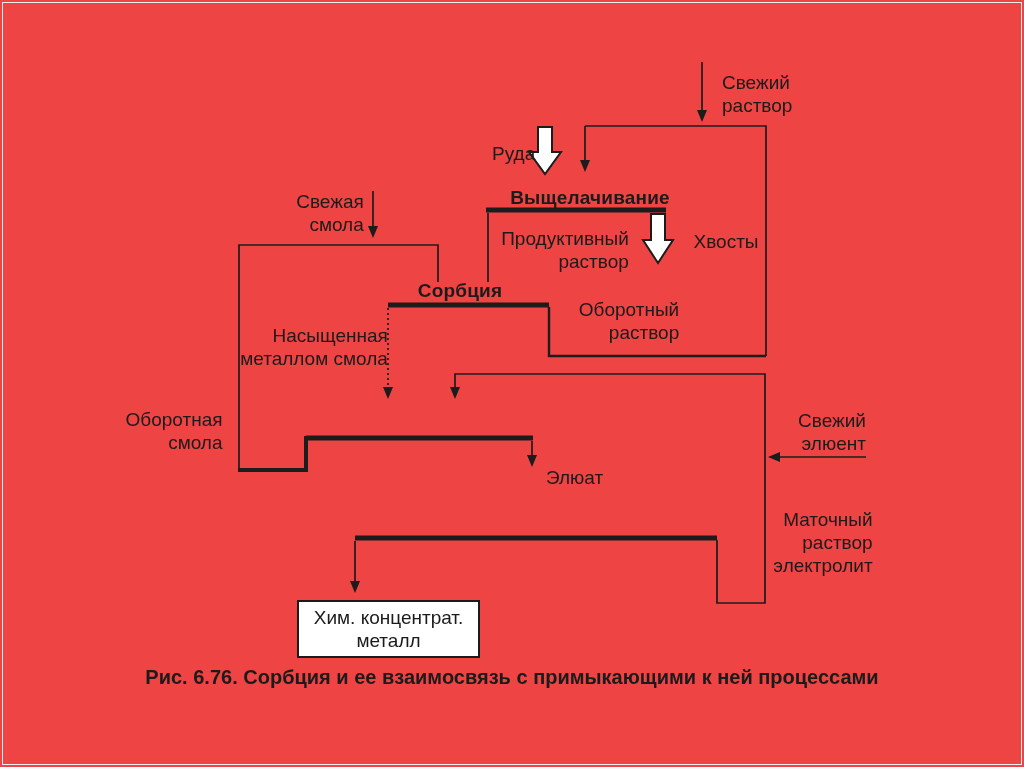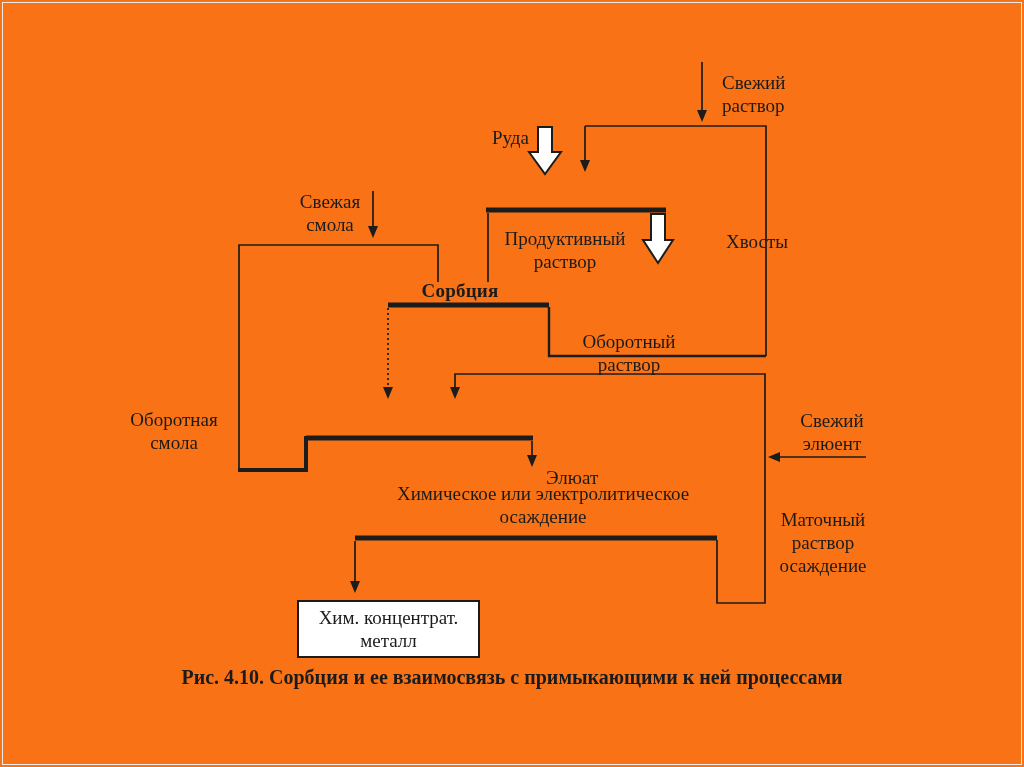--- a/index.html
+++ b/index.html
@@ -1,25 +1,25 @@
 <!DOCTYPE html>
 <html><head>
 <meta charset="utf-8">
 <style>
   html,body{margin:0;padding:0;background:#ffffff;}
   .page{
-    position:relative;width:1024px;height:767px;background:#f97316;overflow:hidden;
-    font-family:Liberation Serif, serif;color:#1b1b1b;
+    position:relative;width:1024px;height:767px;background:#ef4444;overflow:hidden;
+    font-family:Liberation Sans, sans-serif;color:#1b1b1b;
   }
   .frame{position:absolute;inset:2px;border:1px solid #ececec;pointer-events:none;}
   svg.wires{position:absolute;left:0;top:0;}
   svg.wires *{vector-effect:non-scaling-stroke;}
   .lbl{
     position:absolute;white-space:pre-line;font-size:19px;line-height:23px;
-    text-align:center;transform:translateX(-50%);
+    text-align:right;transform:translateX(-50%);
   }
   .lbl.left{transform:none;text-align:left;}
   .proc{font-weight:bold;letter-spacing:.2px;}
   .product-box{
     position:absolute;left:255px;top:600px;width:183px;height:58px;
     border:2px solid #1b1b1b;background:#fff;display:flex;align-items:center;justify-content:center;
     font-size:19px;line-height:23px;text-align:center;white-space:pre-line;box-sizing:border-box;margin-left:42px;
   }
   .caption{
     position:absolute;left:0;top:666px;width:1024px;text-align:center;
@@ -70,52 +70,53 @@
     <path d="M355,541 V583"></path>
     <polygon points="350,581 360,581 355,593" fill="#1c1c1c" stroke="none"></polygon>
 
     <path d="M866,457 H778"></path>
     <polygon points="780,452 780,462 768,457" fill="#1c1c1c" stroke="none"></polygon>
   </svg>
 
   <div class="lbl left" style="left:722px;top:71px;">Свежий
 раствор</div>
 
-  <div class="lbl left" style="left:492px;top:126px;">Руда</div>
+  <div class="lbl left" style="left:492px;top:142px;">Руда</div>
 
+  <div class="lbl proc" style="left:590px;top:186px;">Выщелачивание</div>
 
   <div class="lbl" style="left:565px;top:227px;">Продуктивный
 раствор</div>
 
-  <div class="lbl" style="left:726px;top:230px;margin-left:31px;">Хвосты</div>
+  <div class="lbl" style="left:726px;top:230px;">Хвосты</div>
 
-  <div class="lbl" style="left:629px;top:298px;margin-top:32px;">Оборотный
+  <div class="lbl" style="left:629px;top:298px;">Оборотный
 раствор</div>
 
   <div class="lbl" style="left:330px;top:190px;">Свежая
 смола</div>
 
   <div class="lbl proc" style="left:460px;top:279px;">Сорбция</div>
 
+  <div class="lbl" style="left:314px;top:324px;">Насыщенная
+металлом смола</div>
 
   <div class="lbl" style="left:174px;top:408px;">Оборотная
 смола</div>
 
 
   <div class="lbl left" style="left:546px;top:458px;margin-top:8px;">Элюат</div>
 
-  <div class="lbl" style="left:543px;top:482px;">Химическое или электролитическое
-осаждение</div>
 
   <div class="lbl" style="left:832px;top:409px;">Свежий
 элюент</div>
 
   <div class="lbl" style="left:823px;top:508px;">Маточный
 раствор
-осаждение</div>
+электролит</div>
 
   <div class="product-box">
     <span>Хим. концентрат.
 металл</span>
   </div>
 
-  <div class="caption">Рис. 4.10. Сорбция и ее взаимосвязь с примыкающими к ней процессами</div>
+  <div class="caption">Рис. 6.76. Сорбция и ее взаимосвязь с примыкающими к ней процессами</div>
 </div>
 
 </body></html>

